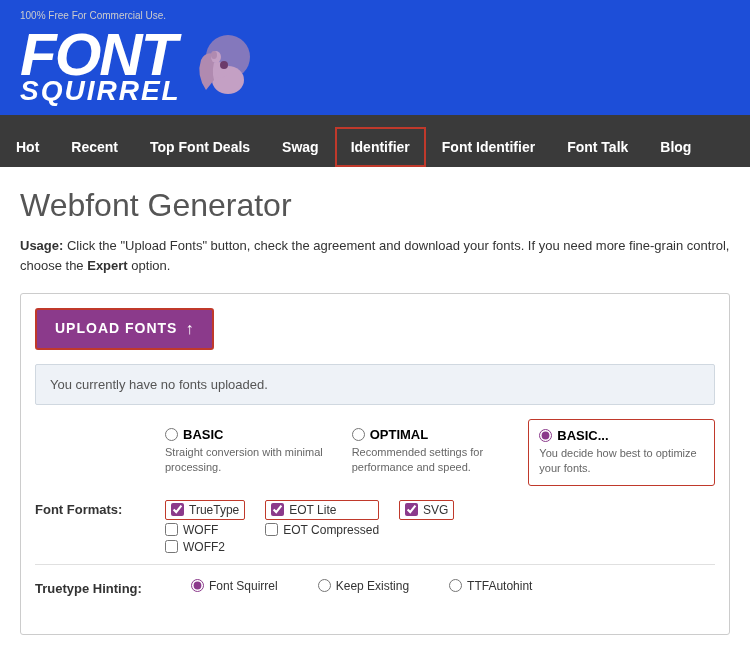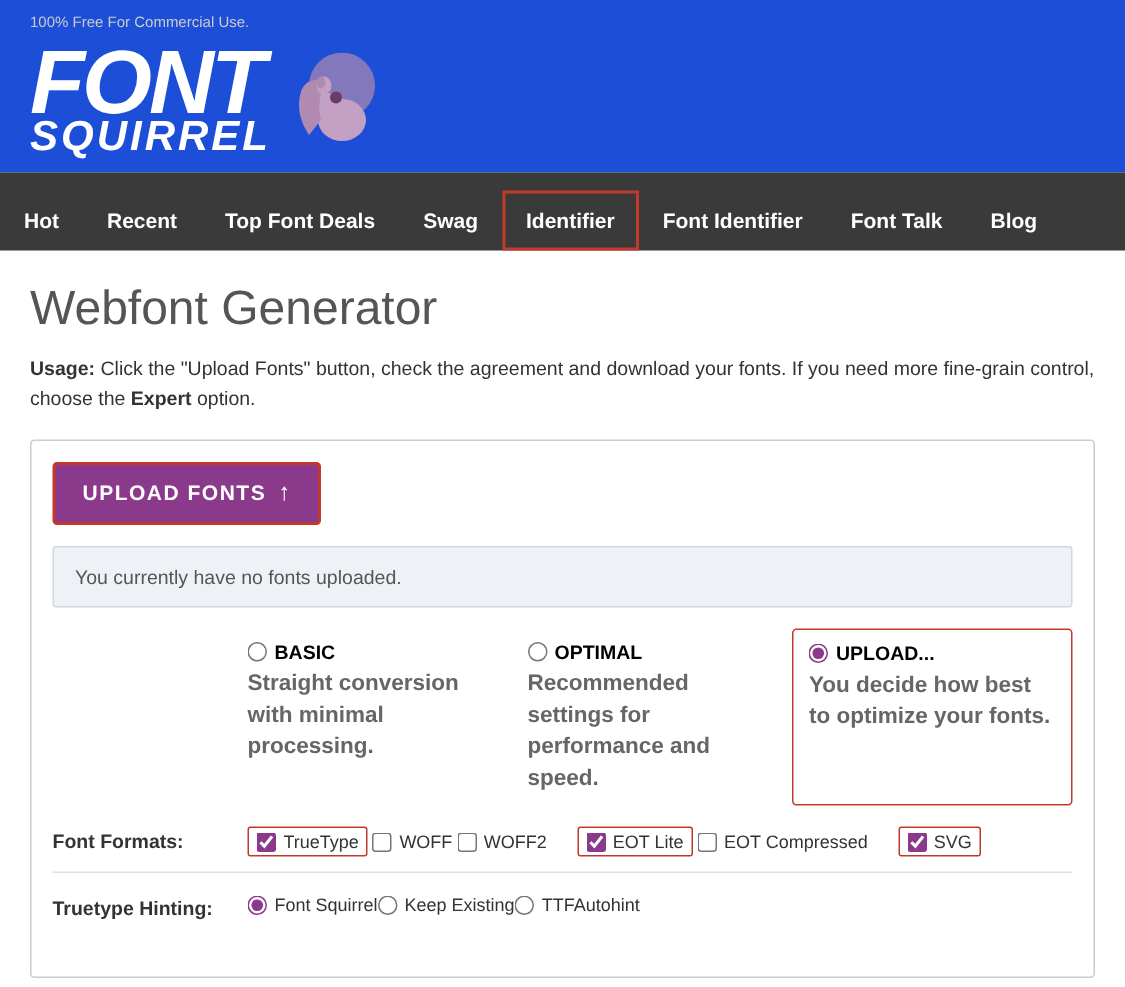--- a/index.html
+++ b/index.html
@@ -120,25 +120,24 @@
     }
     .mode-option label {
       display: flex;
       align-items: center;
       gap: 5px;
       font-size: 13px;
       font-weight: bold;
       cursor: pointer;
     }
     .mode-option .mode-desc {
-      font-size: 15px;
+      font-size: 11px;
       color: #666;
       margin-top: 3px;
       line-height: 1.4;
-      font-weight: bold;
     }
 
     
     .settings-row {
       display: flex;
       align-items: flex-start;
       margin-bottom: 14px;
       padding-bottom: 10px;
       border-bottom: 1px solid #e0e0e0;
     }
@@ -151,39 +150,41 @@
       flex-shrink: 0;
     }
     .settings-content {
       display: flex;
       flex-wrap: wrap;
       gap: 0;
       flex: 1;
     }
     .format-group {
       display: flex;
-      flex-direction: row;
+      flex-direction: column;
       gap: 3px;
       margin-right: 20px;
     }
     .format-item {
       display: flex;
       align-items: center;
       gap: 5px;
       font-size: 12px;
       color: #333;
     }
     .format-item.highlighted {
       border: 1px solid #c0392b;
       padding: 2px 5px;
       border-radius: 2px;
     }
     .hinting-options {
       display: flex;
+      gap: 40px;
       flex: 1;
+      margin-left: 26px;
     }
     .hinting-option {
       display: flex;
       align-items: center;
       gap: 5px;
       font-size: 12px;
       color: #333;
     }
 
     input[type="radio"] {
@@ -284,21 +285,21 @@
         <label>
           <input type="radio" name="mode" style="">
           <span>OPTIMAL</span>
         </label>
         <div class="mode-desc">Recommended settings for performance and speed.</div>
       </div>
 
       <div class="mode-option expert">
         <label>
           <input type="radio" name="mode" checked="" style="">
-          <span>UPLOAD...</span>
+          <span>BASIC...</span>
         </label>
         <div class="mode-desc">You decide how best to optimize your fonts.</div>
       </div>
     </div>
 
     
     <div class="settings-row">
       <div class="settings-label">Font Formats:</div>
       <div class="settings-content">
 

